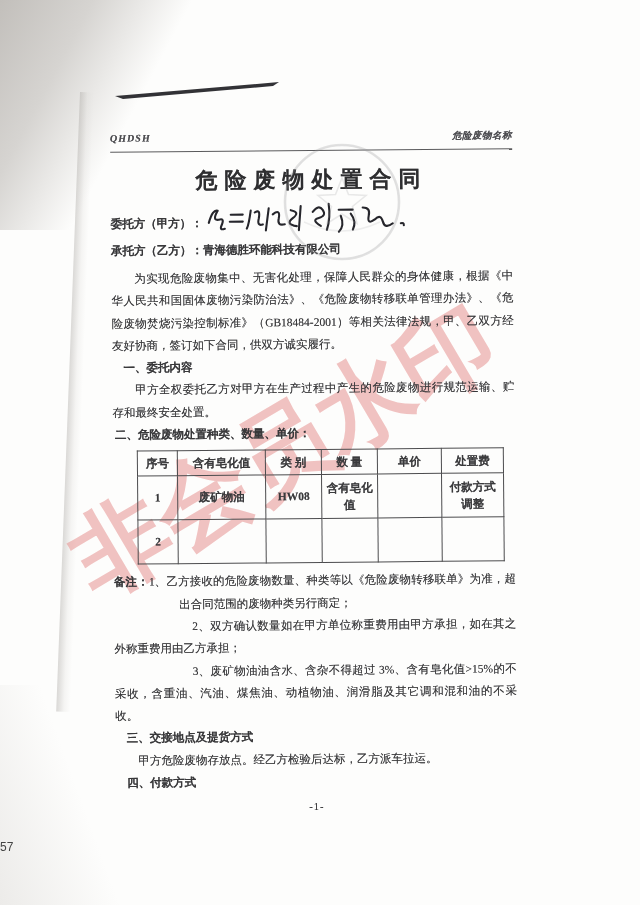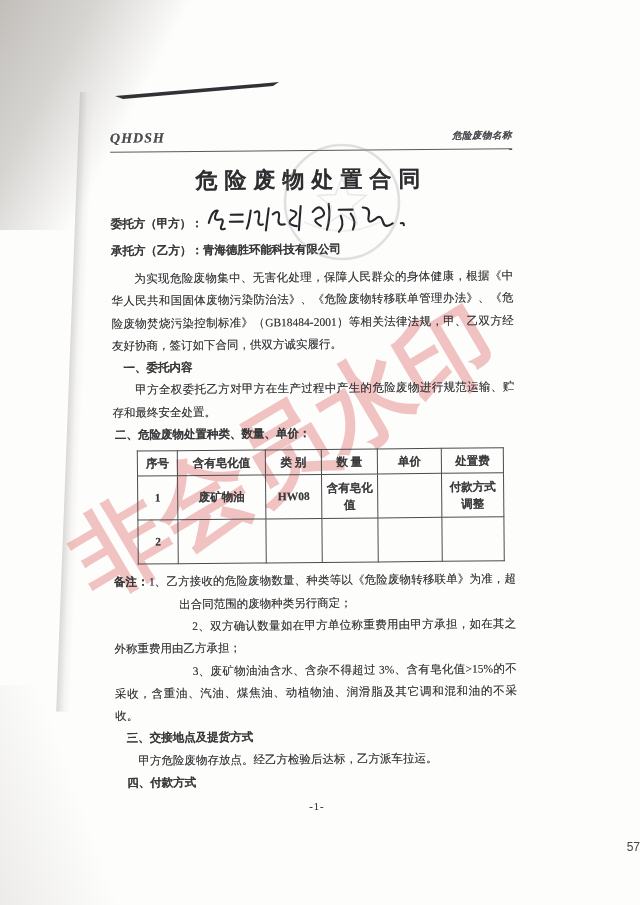--- a/index.html
+++ b/index.html
@@ -43,21 +43,21 @@
   .content{
     position:absolute;left:110px;top:130px;width:402px;z-index:2;
     font-size:11.5px;line-height:22.3px;
     transform:rotate(-0.5deg);transform-origin:50% 0;
     text-shadow:0 0 0.5px rgba(40,40,45,0.55);
   }
   .doc-header{
     display:flex;justify-content:space-between;align-items:flex-end;
     border-bottom:1.2px solid #5a5a5c;padding-bottom:2px;height:18px;
   }
-  .logo-left{font-style:italic;font-size:14px;font-weight:700;letter-spacing:1px;color:#4c4c50;}
+  .logo-left{font-style:italic;font-size:10px;font-weight:700;letter-spacing:1px;color:#4c4c50;}
   .logo-right{font-style:italic;font-size:9.5px;font-weight:700;color:#4c4c50;letter-spacing:0.5px;}
   .doc-title{
     text-align:center;font-size:22px;font-weight:700;letter-spacing:7px;
     margin:15px 0 6px 0;line-height:28px;color:#2e2e30;
     font-family:"Liberation Sans","DejaVu Sans",sans-serif;
   }
   .party-line{line-height:26px;font-weight:700;white-space:nowrap;}
   .party-line .value{font-weight:700;}
   .handwriting{display:inline-block;vertical-align:-10px;margin-left:2px;}
   .preamble{margin:4px 0 0 0;text-indent:2em;text-align:justify;}
@@ -74,21 +74,21 @@
   }
   table.waste thead tr{height:25px;}
   table.waste tbody tr{height:44px;}
   .notes{margin-top:6px;}
   .notes p{margin:0;text-align:justify;}
   .note-first{padding-left:65px;text-indent:-65px;}
   .note-first .note-label{font-weight:700;margin-top:36px;}
   .note-item{text-indent:78px;}
   .page-num{ text-align:center;margin-top:4px;font-size:10.5px;letter-spacing:1px;}
   .sheet-num{
-    position:absolute;left:0;top:840px;width:640px;text-align:right;z-index:2;
+    position:absolute;left:0;top:840px;width:640px;text-align:left;z-index:2;
     font-size:12px;color:#444;font-family:"Liberation Sans","DejaVu Sans",sans-serif;
   }
 </style>
 </head>
 <body>
 
 <div class="paper"></div>
 
 <div class="corner-shade"></div>
 <svg class="edge-sliver" width="168" height="20" viewBox="0 0 168 20">

